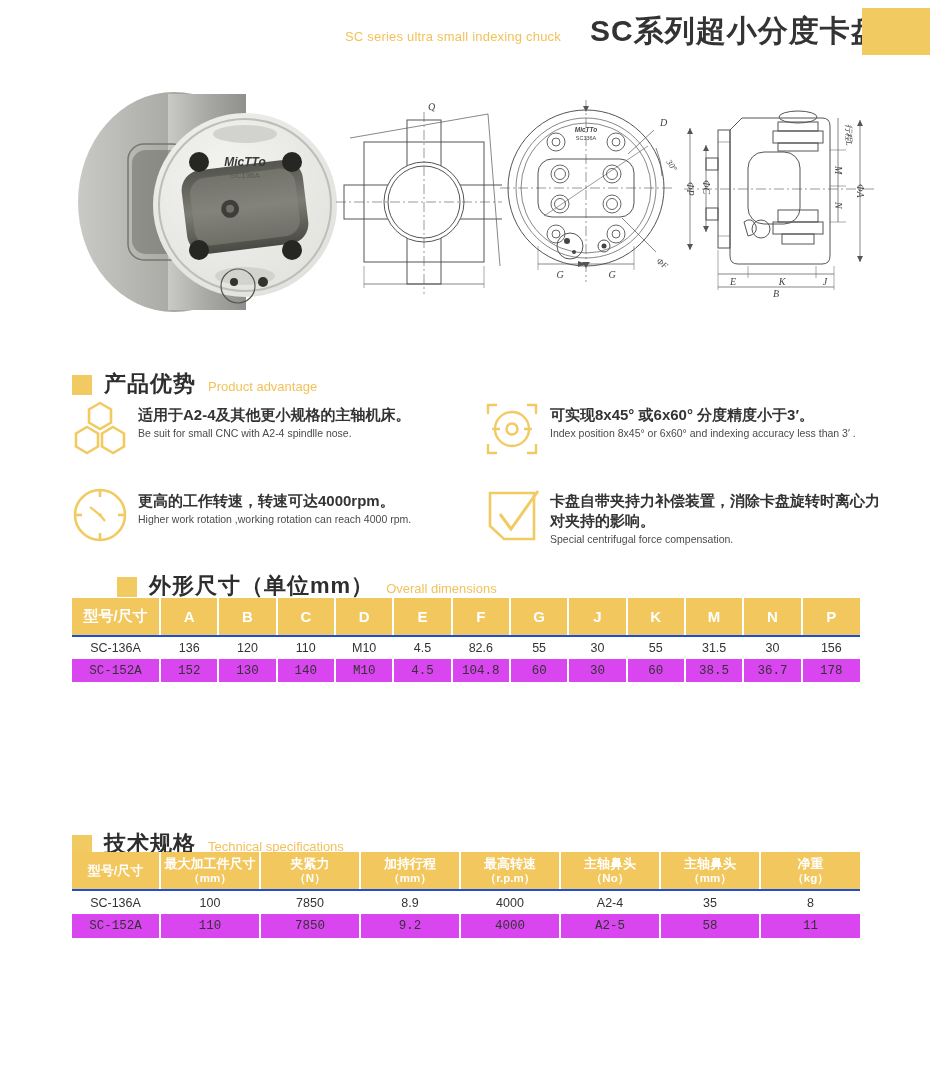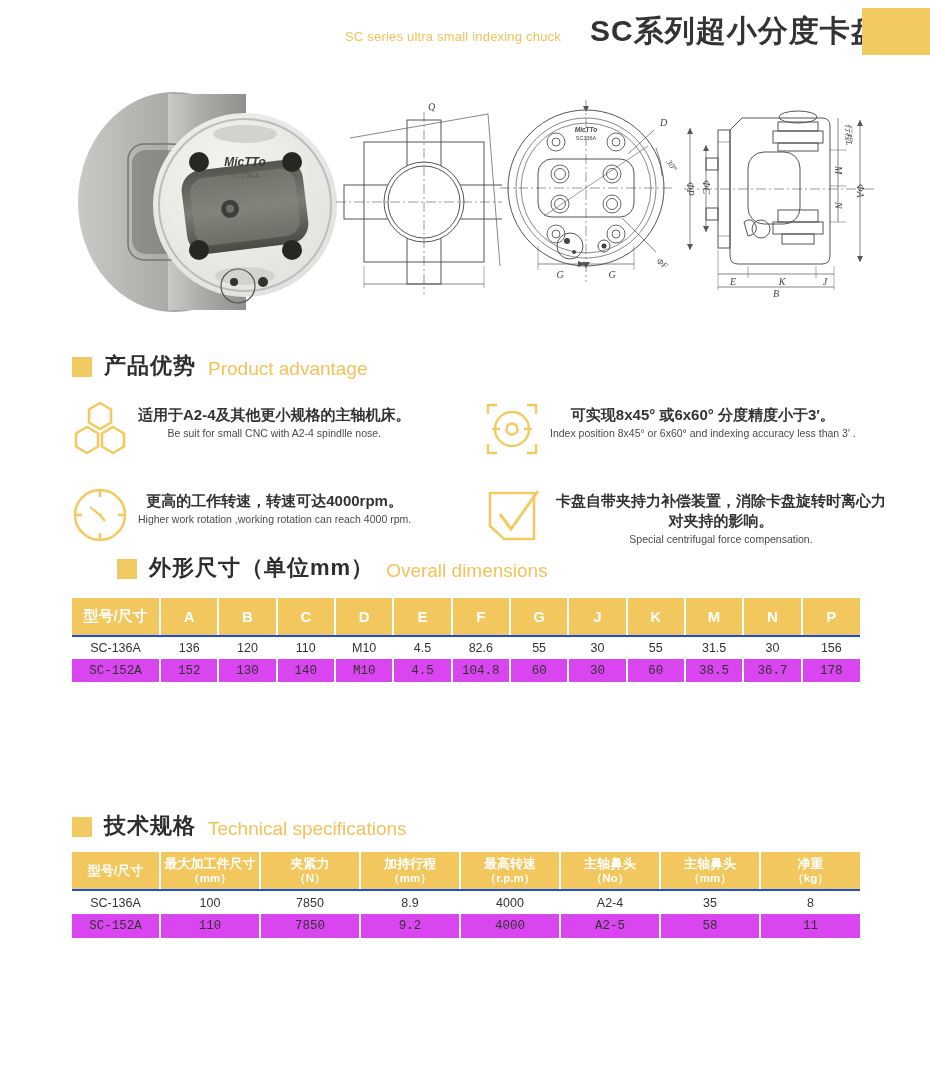--- a/index.html
+++ b/index.html
@@ -15,34 +15,34 @@
   
   .photo { position:absolute; left:78px; top:86px; }
   .draw { position:absolute; }
   .d1 { left:336px; top:94px; }
   .d2 { left:498px; top:96px; }
   .d3 { left:676px; top:90px; }
   svg text.dim { font-family:"Liberation Serif", serif; font-style:italic; font-size:10px; fill:#444; }
   svg text.dims { font-family:"Liberation Serif", serif; font-style:italic; font-size:8.5px; fill:#444; }
 
   
-  .sec { position:absolute; left:72px; display:flex; align-items:flex-end; }
+  .sec { position:absolute; left:72px; display:flex; align-items:flex-end;margin-top:18px; }
   .sec-sq { width:20px; height:20px; background:#F2CA62; margin-right:12px; }
   .sec-zh { font-size:22px; font-weight:bold; color:#2e2e2e; letter-spacing:1px; line-height:22px; }
-  .sec-en { font-size:19px; color:#F2C25A; margin-left:12px; line-height:16px; }
+  .sec-en { font-size:13px; color:#F2C25A; margin-left:12px; line-height:16px; }
   .sec-advantage { top:355px; }
   .sec-dimensions { top:557px;padding-left:45px; }
   .sec-specs { top:815px; }
 
   
   .features { position:absolute; left:72px; top:400px; width:820px;
               display:grid; grid-template-columns:412px 408px; row-gap:18px; }
   .feat { display:flex; gap:10px; min-height:68px; }
   .feat-icon { width:56px; height:58px; flex:0 0 56px; }
-  .feat-text { padding-top:5px;text-align:center; }
+  .feat-text { padding-top:5px; }
   .feat-zh { font-size:15px; font-weight:bold; color:#333; line-height:20px; }
   .feat-en { font-size:10.5px; color:#4a4a4a; line-height:14px; margin-top:1px; }
   .feat .feat-text { max-width:344px; }
 
   
   .tbl-wrap { position:absolute; left:72px; }
   #dim-wrap { top:598px; }
   #spec-wrap { top:852px; }
   table { border-collapse:collapse; table-layout:fixed; width:788px; }
   th { background:#F2C75E; color:#fff; font-weight:bold; text-align:center; vertical-align:middle;

